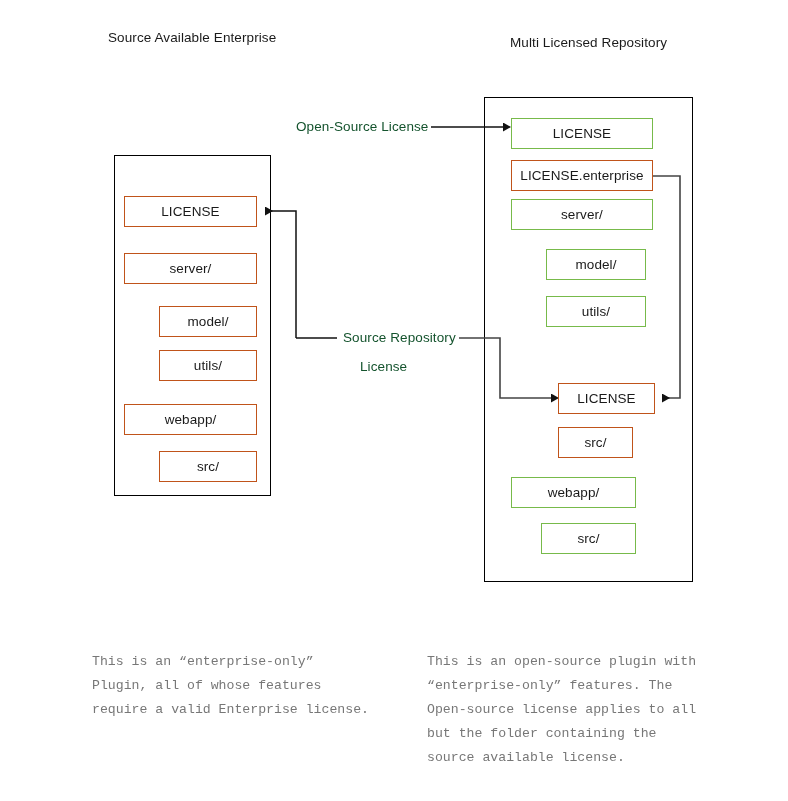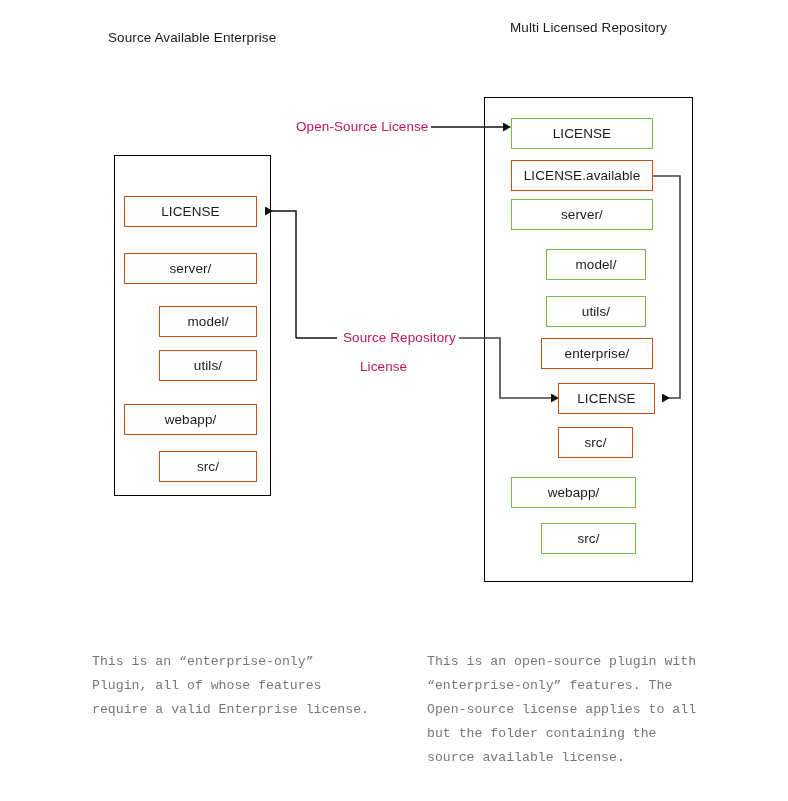--- a/index.html
+++ b/index.html
@@ -43,21 +43,21 @@
     color: #1a1a1a;
     white-space: nowrap;
     letter-spacing: 0.1px;
   }
   .node.orange { border: 1.7px solid #c0531a; }
   .node.green  { border: 1.7px solid #77ba4a; }
 
   .edge-label {
     position: absolute;
     font-size: 13.5px;
-    color: #be185d;
+    color: #14532d;
     white-space: nowrap;
     background: #ffffff;
     padding: 0 3px;
     letter-spacing: 0.1px;
   }
   .caption {
     position: absolute;
     font-family: "Liberation Mono", monospace;
     font-size: 13.2px;
     line-height: 24px;
@@ -72,21 +72,21 @@
     overflow: visible;
     pointer-events: none;
   }
 </style>
 </head>
 <body>
 
 <div id="canvas">
 
   <div class="repo-title" style="left:108px; top:30px;">Source Available Enterprise</div>
-  <div class="repo-title" style="left:510px; top:20px;">Multi Licensed Repository</div>
+  <div class="repo-title" style="left:510px; top:35px;">Multi Licensed Repository</div>
 
   <div class="repo-frame" style="left:114px; top:155px; width:157px; height:341px;"></div>
   <div class="repo-frame" style="left:484px; top:97px; width:209px; height:485px;"></div>
 
   <svg class="wires" xmlns="http://www.w3.org/2000/svg">
     <defs>
       <marker id="arrowL" markerWidth="9" markerHeight="9" refX="8" refY="4.5" orient="auto" markerUnits="userSpaceOnUse">
         <path d="M8,0 L8,9 L0,4.5 z" fill="#111111"></path>
       </marker>
       <marker id="arrowR" markerWidth="9" markerHeight="9" refX="1" refY="4.5" orient="auto" markerUnits="userSpaceOnUse">
@@ -113,25 +113,24 @@
   </svg>
 
   <div class="node orange" style="left:124px; top:196px; width:133px; height:31px;">LICENSE</div>
   <div class="node orange" style="left:124px; top:253px; width:133px; height:31px;">server/</div>
   <div class="node orange" style="left:159px; top:306px; width:98px; height:31px;">model/</div>
   <div class="node orange" style="left:159px; top:350px; width:98px; height:31px;">utils/</div>
   <div class="node orange" style="left:124px; top:404px; width:133px; height:31px;">webapp/</div>
   <div class="node orange" style="left:159px; top:451px; width:98px; height:31px;">src/</div>
 
   <div class="node green" style="left:511px; top:118px; width:142px; height:31px;">LICENSE</div>
-  <div class="node orange" style="left:511px; top:160px; width:142px; height:31px;">LICENSE.available</div>
+  <div class="node orange" style="left:511px; top:160px; width:142px; height:31px;">LICENSE.enterprise</div>
   <div class="node green" style="left:511px; top:199px; width:142px; height:31px;">server/</div>
   <div class="node green" style="left:546px; top:249px; width:100px; height:31px;">model/</div>
   <div class="node green" style="left:546px; top:296px; width:100px; height:31px;">utils/</div>
-  <div class="node orange" style="left:541px; top:338px; width:112px; height:31px;">enterprise/</div>
   <div class="node orange" style="left:558px; top:383px; width:97px; height:31px;">LICENSE</div>
   <div class="node orange" style="left:558px; top:427px; width:75px; height:31px;">src/</div>
   <div class="node green" style="left:511px; top:477px; width:125px; height:31px;">webapp/</div>
   <div class="node green" style="left:541px; top:523px; width:95px; height:31px;">src/</div>
 
   <div class="edge-label" style="left:293px; top:119px;">Open-Source License</div>
   <div class="edge-label" style="left:340px; top:330px;">Source Repository</div>
   <div class="edge-label" style="left:357px; top:359px;">License</div>
 
   <div class="caption" style="left:427px; top:650px;">This is an open-source plugin with

